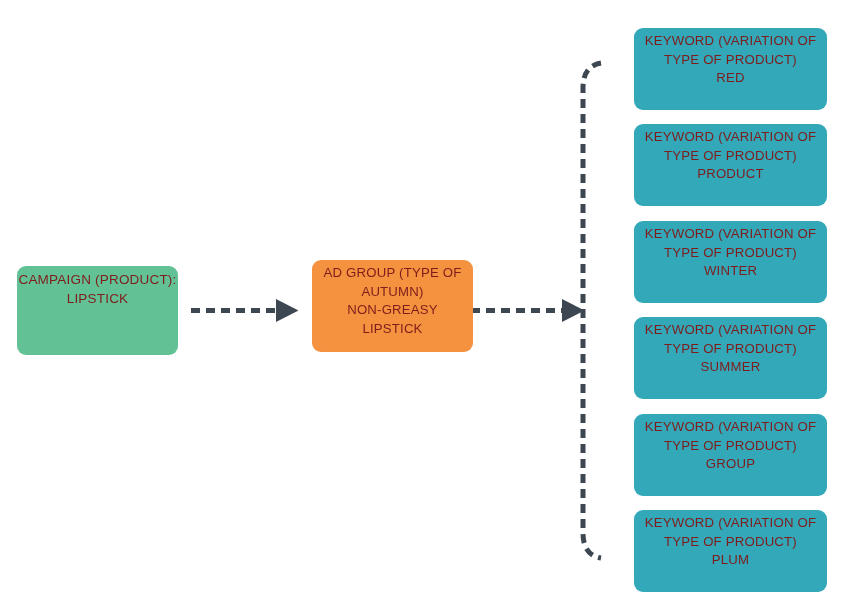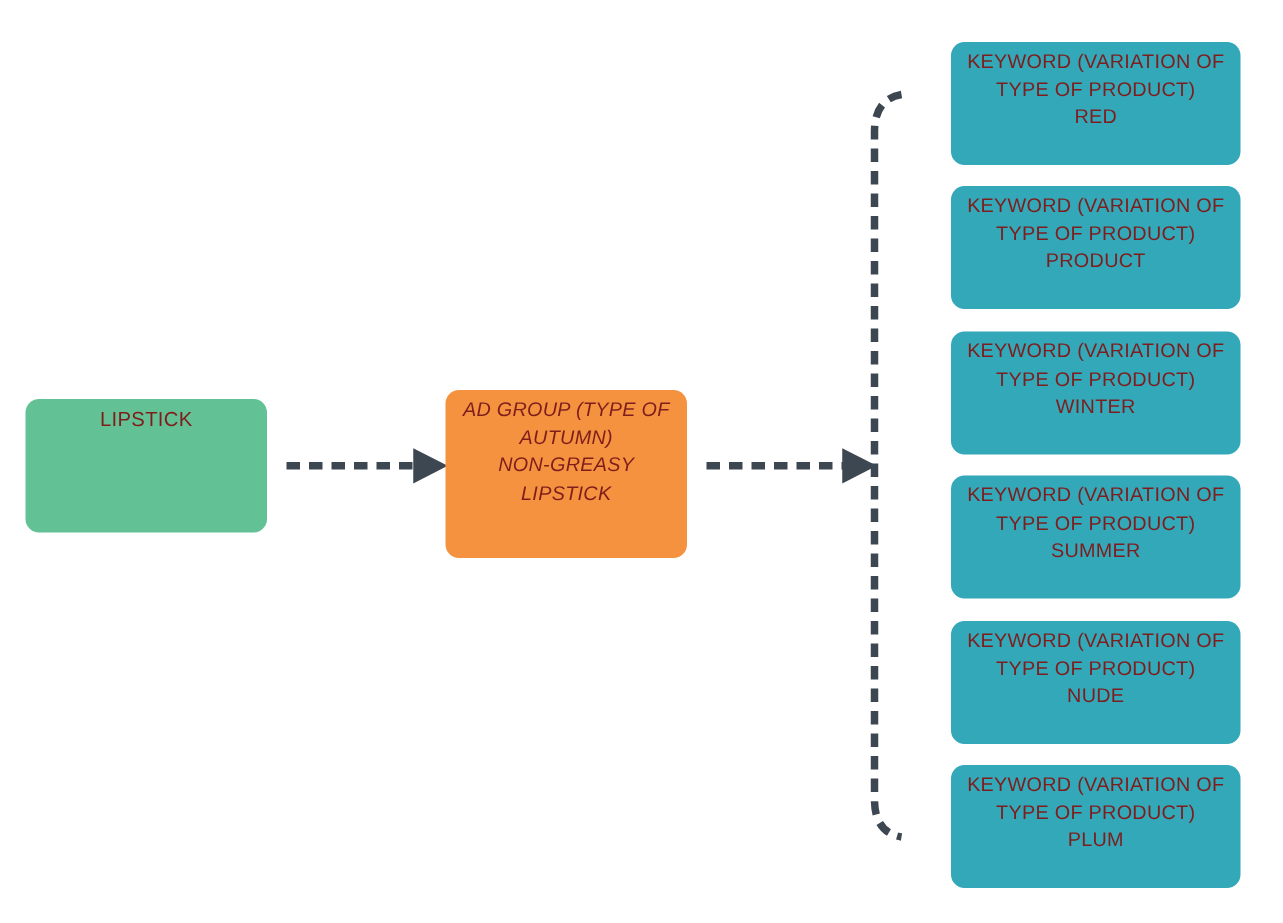--- a/index.html
+++ b/index.html
@@ -49,27 +49,26 @@
     left: 17px;
     top: 266px;
     width: 161px;
     height: 89px;
     background: #63c295;
     font-size: 13.5px;
   }
 
   
   #adgroup-node {
-    left: 297px;
+    left: 312px;
     top: 260px;
     width: 161px;
-    height: 112px;
+    height: 92px;
     background: #f4923f;
     font-size: 13.2px;
-    font-style: italic;
   }
 
   
   .keyword-node {
     left: 634px;
     width: 193px;
     height: 82px;
     background: #32a8b8;
     font-size: 13.2px;
   }
@@ -96,20 +95,21 @@
     </defs>
 
     <line x1="191" y1="310.5" x2="281" y2="310.5" stroke="#3d4752" stroke-width="5" stroke-dasharray="9 6" marker-end="url(#arrowhead)"></line>
 
     <line x1="471" y1="310.5" x2="567" y2="310.5" stroke="#3d4752" stroke-width="5" stroke-dasharray="9 6" marker-end="url(#arrowhead)"></line>
 
     <path d="M 601 63 Q 583 66 583 88 L 583 533 Q 583 555 601 558" fill="none" stroke="#3d4752" stroke-width="5" stroke-dasharray="9 6" stroke-linecap="butt"></path>
   </svg>
 
   <div class="node" id="campaign-node">
+    <span class="line">CAMPAIGN (PRODUCT):</span>
     <span class="line">LIPSTICK</span>
   </div>
 
   <div class="node" id="adgroup-node">
     <span class="line">AD GROUP (TYPE OF</span>
     <span class="line">AUTUMN)</span>
     <span class="line">NON-GREASY</span>
     <span class="line">LIPSTICK</span>
   </div>
 
@@ -133,21 +133,21 @@
 
   <div class="node keyword-node" style="top:317px;">
     <span class="line">KEYWORD (VARIATION OF</span>
     <span class="line">TYPE OF PRODUCT)</span>
     <span class="line">SUMMER</span>
   </div>
 
   <div class="node keyword-node" style="top:414px;">
     <span class="line">KEYWORD (VARIATION OF</span>
     <span class="line">TYPE OF PRODUCT)</span>
-    <span class="line">NUDE</span>
+    <span class="line">GROUP</span>
   </div>
 
   <div class="node keyword-node" style="top:510px;">
     <span class="line">KEYWORD (VARIATION OF</span>
     <span class="line">TYPE OF PRODUCT)</span>
     <span class="line">PLUM</span>
   </div>
 
 </div>
 

